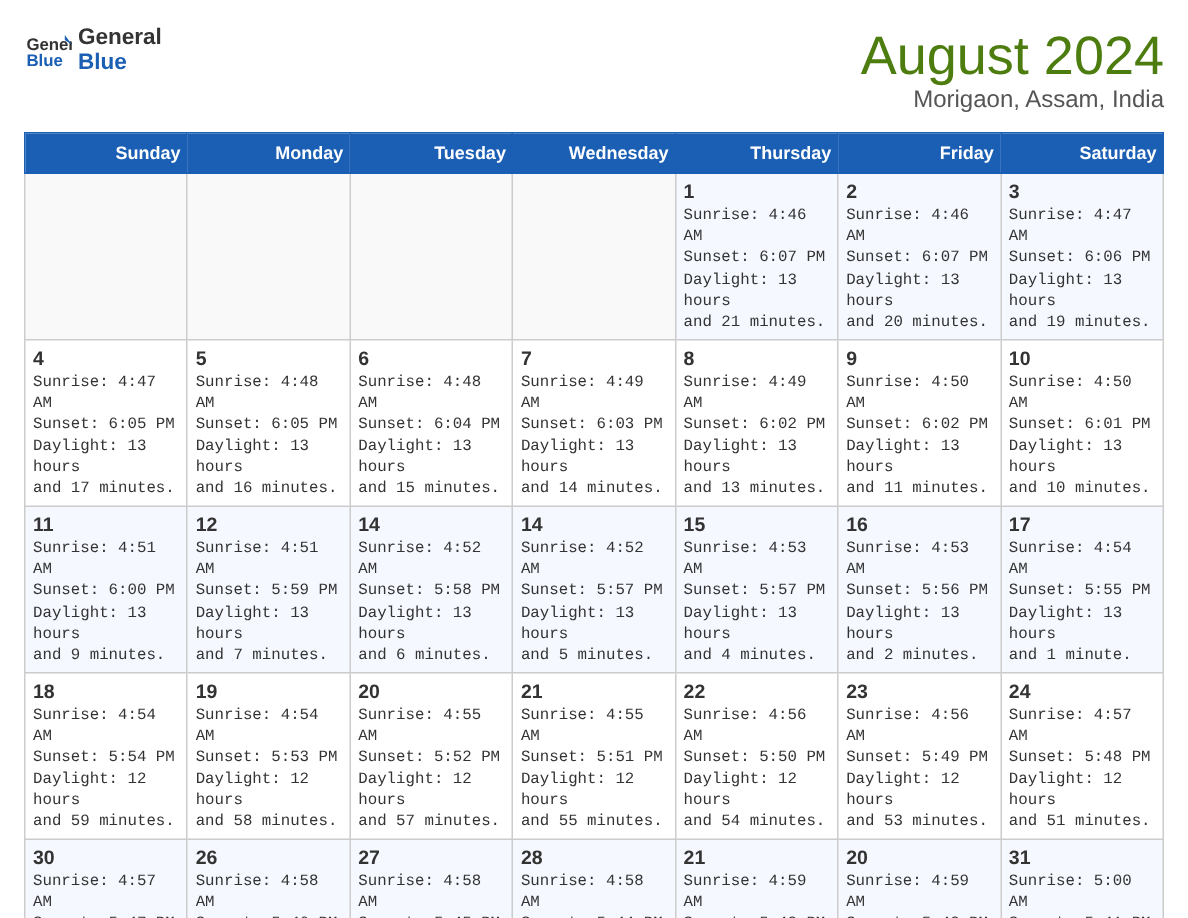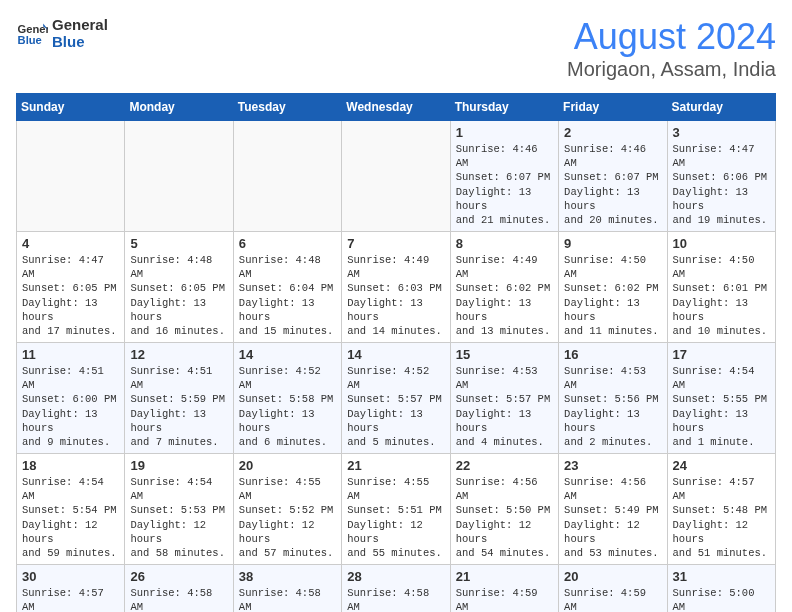--- a/index.html
+++ b/index.html
@@ -24,24 +24,24 @@
     .logo-icon {
       width: 32px;
       height: 32px;
     }
     .title-block {
       text-align: right;
     }
     .month-title {
       font-size: 36px;
       font-weight: normal;
-      color: #3b82f6;
+      color: #4d7c0f;
     }
     .location {
-      font-size: 20px;
+      font-size: 16px;
       color: #555;
     }
     .calendar {
       width: 100%;
       border-collapse: collapse;
       font-size: 11px;
     }
     .calendar th {
       background: #1a5fb4;
       color: #fff;
@@ -75,20 +75,21 @@
       font-family: Liberation Mono, monospace;
     }
     tr:nth-child(odd) td {
       background: #f5f8ff;
     }
     tr:nth-child(even) td {
       background: #fff;
     }
     .calendar thead tr th {
       background: #1a5fb4;
+      text-align: right;
     }
   </style>
 </head>
 <body>
 
 <div class="header">
   <div class="logo">
     <svg class="logo-icon" viewBox="0 0 40 40">
       <text x="2" y="20" font-size="14" font-weight="bold" fill="#333">General</text>
       <text x="2" y="34" font-size="14" font-weight="bold" fill="#1a5fb4">Blue</text>
@@ -307,21 +308,21 @@
 and 50 minutes.</div>
         </td>
         <td>
           <div class="day-number">26</div>
           <div class="day-info" style="white-space: pre-line;">Sunrise: 4:58 AM
 Sunset: 5:46 PM
 Daylight: 12 hours
 and 48 minutes.</div>
         </td>
         <td>
-          <div class="day-number">38</div>
+          <div class="day-number">27</div>
           <div class="day-info" style="white-space: pre-line;">Sunrise: 4:58 AM
 Sunset: 5:45 PM
 Daylight: 12 hours
 and 47 minutes.</div>
         </td>
         <td>
           <div class="day-number">28</div>
           <div class="day-info" style="white-space: pre-line;">Sunrise: 4:58 AM
 Sunset: 5:44 PM
 Daylight: 12 hours

